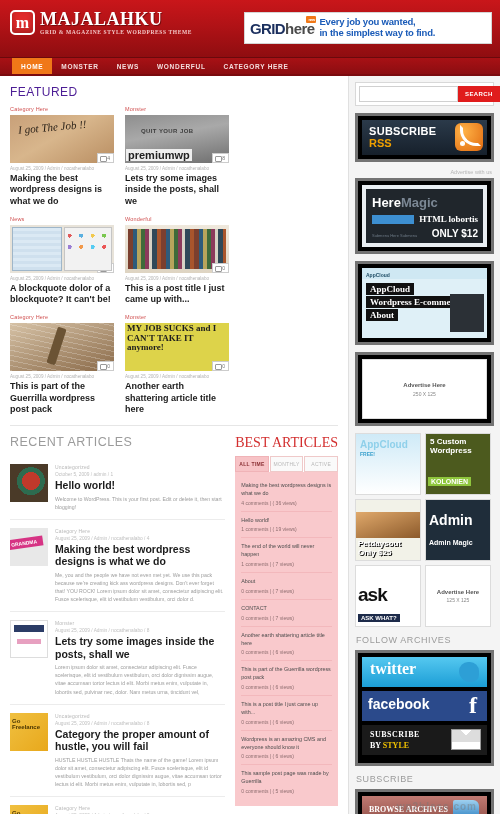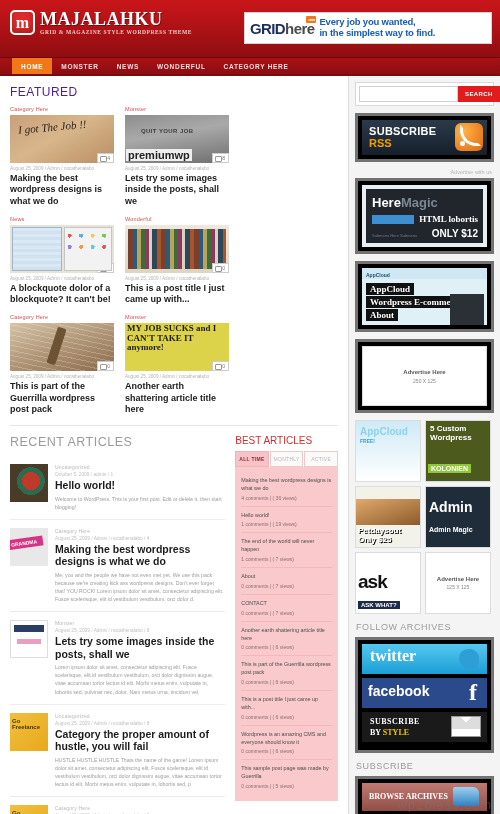--- a/index.html
+++ b/index.html
@@ -140,21 +140,21 @@
   .a1{background:radial-gradient(circle at 55% 45%,#c0392b 0 9px,#2d6b4f 9px 14px,#4a3a28 14px);}
   .a2{background:#e8e8e8;}
   .a2::before{content:"GRANDMA";position:absolute;left:-5px;top:10px;background:#d63384;color:#fff;font-size:5px;font-weight:bold;padding:2px 6px;transform:rotate(-8deg);}
   .a3{background:#fff;border:1px solid #ddd;}
   .a3::before{content:"";position:absolute;left:3px;top:4px;right:3px;height:7px;background:#2b3c66;}
   .a3::after{content:"";position:absolute;left:6px;top:18px;width:24px;height:5px;background:#e7a0c0;}
   .a4,.a5{background:linear-gradient(135deg,#f0c040 0%,#e8a81c 100%);}
   .a4::before,.a5::before{content:"Go Freelance";position:absolute;left:2px;top:5px;width:32px;color:#4a3500;font-size:6px;font-weight:bold;line-height:1.1;}
 
   
-  .best-title{font-size:10px;color:#d32f2f;margin:9px 0 5px;}
+  .best-title{font-size:14px;color:#d32f2f;margin:9px 0 5px;font-family:Liberation Serif, serif;}
   .best-tabs{display:flex;gap:1px;}
   .best-tab{flex:1;text-align:center;font-size:5px;letter-spacing:.3px;padding:4px 0;
     background:#fafafa;border:1px solid #efc9c9;color:#b8b8b8;cursor:pointer;}
   .best-tab.active{background:#f7c3c6;color:#8a2f33;font-weight:bold;border-color:#f0b3b7;}
   .best-list{background:#f9c9cc;padding:5px 6px 7px;}
   .best-item{padding:5px 0;border-bottom:1px solid #f3b8bc;}
   .best-item:last-child{border-bottom:none;}
   .best-item-t{font-size:5.4px;color:#4d4d4d;line-height:1.45;}
   .best-item-m{font-size:5px;color:#8d6d6f;margin-top:2px;}
 
@@ -178,21 +178,21 @@
 
   .ad-admin{height:62px;background:#e9eef2;padding:4px;}
   .ad-admin-in{height:100%;background:#20262c;position:relative;overflow:hidden;}
   .ad-admin-in .ttl{position:absolute;left:6px;top:6px;color:#fff;font-size:13px;font-weight:bold;}
   .ad-admin-in .ttl span{color:#7b8794;}
   .ad-admin-in .bar{position:absolute;left:6px;top:26px;width:42px;height:9px;background:#3d8fd1;}
   .ad-admin-in .h2x{position:absolute;right:5px;top:25px;color:#fff;font-size:9px;font-weight:bold;font-family:"Liberation Serif",serif;}
   .ad-admin-in .pr{position:absolute;right:5px;bottom:4px;color:#fff;font-size:10px;font-weight:bold;}
   .ad-admin-in .sm{position:absolute;left:6px;bottom:5px;color:#6d7a86;font-size:4px;}
 
-  .ad-appcloud{height:57px;background:#dff0f7;position:relative;overflow:hidden;}
+  .ad-appcloud{height:70px;background:#dff0f7;position:relative;overflow:hidden;}
   .ad-appcloud .topbar{position:absolute;left:0;right:0;top:0;height:11px;background:#cfe8f3;}
   .ad-appcloud .topbar b{color:#1f4e66;font-size:5px;margin-left:4px;line-height:11px;display:inline-block;}
   .ad-appcloud .tag{position:absolute;left:4px;background:#111;color:#fff;font-weight:bold;padding:1px 4px;font-family:"Liberation Serif",serif;}
   .ad-appcloud .g1{top:15px;font-size:9px;}
   .ad-appcloud .g2{top:28px;font-size:9px;}
   .ad-appcloud .g3{top:41px;font-size:9px;}
   .ad-appcloud .panel{position:absolute;right:3px;top:26px;width:34px;height:38px;background:#2b3036;}
 
   .ad-empty{height:60px;background:#fff;border:1px solid #ddd;display:flex;flex-direction:column;
     align-items:center;justify-content:center;gap:3px;}
@@ -231,21 +231,21 @@
   .soc-em .l2 i{color:#f2c200;font-style:normal;}
   .soc-em .env{position:absolute;right:6px;top:4px;width:30px;height:21px;background:#fff;border:1px solid #999;}
   .soc-em .env::before{content:"";position:absolute;left:0;top:0;width:28px;height:12px;
     background:linear-gradient(135deg,transparent 48%,#ddd 50%),linear-gradient(-135deg,transparent 48%,#ddd 50%);}
 
   .arch{height:28px;background:linear-gradient(180deg,#c07a72,#8f4e47);position:relative;overflow:hidden;}
   .arch::before{content:"BROWSE ARCHIVES";position:absolute;left:7px;top:9px;color:#fff;font-size:8px;font-weight:bold;font-family:"Liberation Serif",serif;}
   .arch::after{content:"";position:absolute;right:8px;top:4px;width:26px;height:19px;border-radius:2px 6px 2px 2px;
     background:linear-gradient(180deg,#9fd0ef,#2f83c4);}
 
-  .wm{position:absolute;right:8px;bottom:2px;font-size:13px;color:rgba(120,120,120,.45);font-weight:normal;letter-spacing:1px;}
+  .wm{position:absolute;right:23px;bottom:2px;font-size:10px;color:rgba(120,120,120,.45);font-weight:bold;letter-spacing:1px;}
 </style>
 </head>
 <body>
 
 <div class="page">
 
   <div class="header">
     <div class="logo-wrap">
       <div class="logo-mark">m</div>
       <div class="logo-text">

